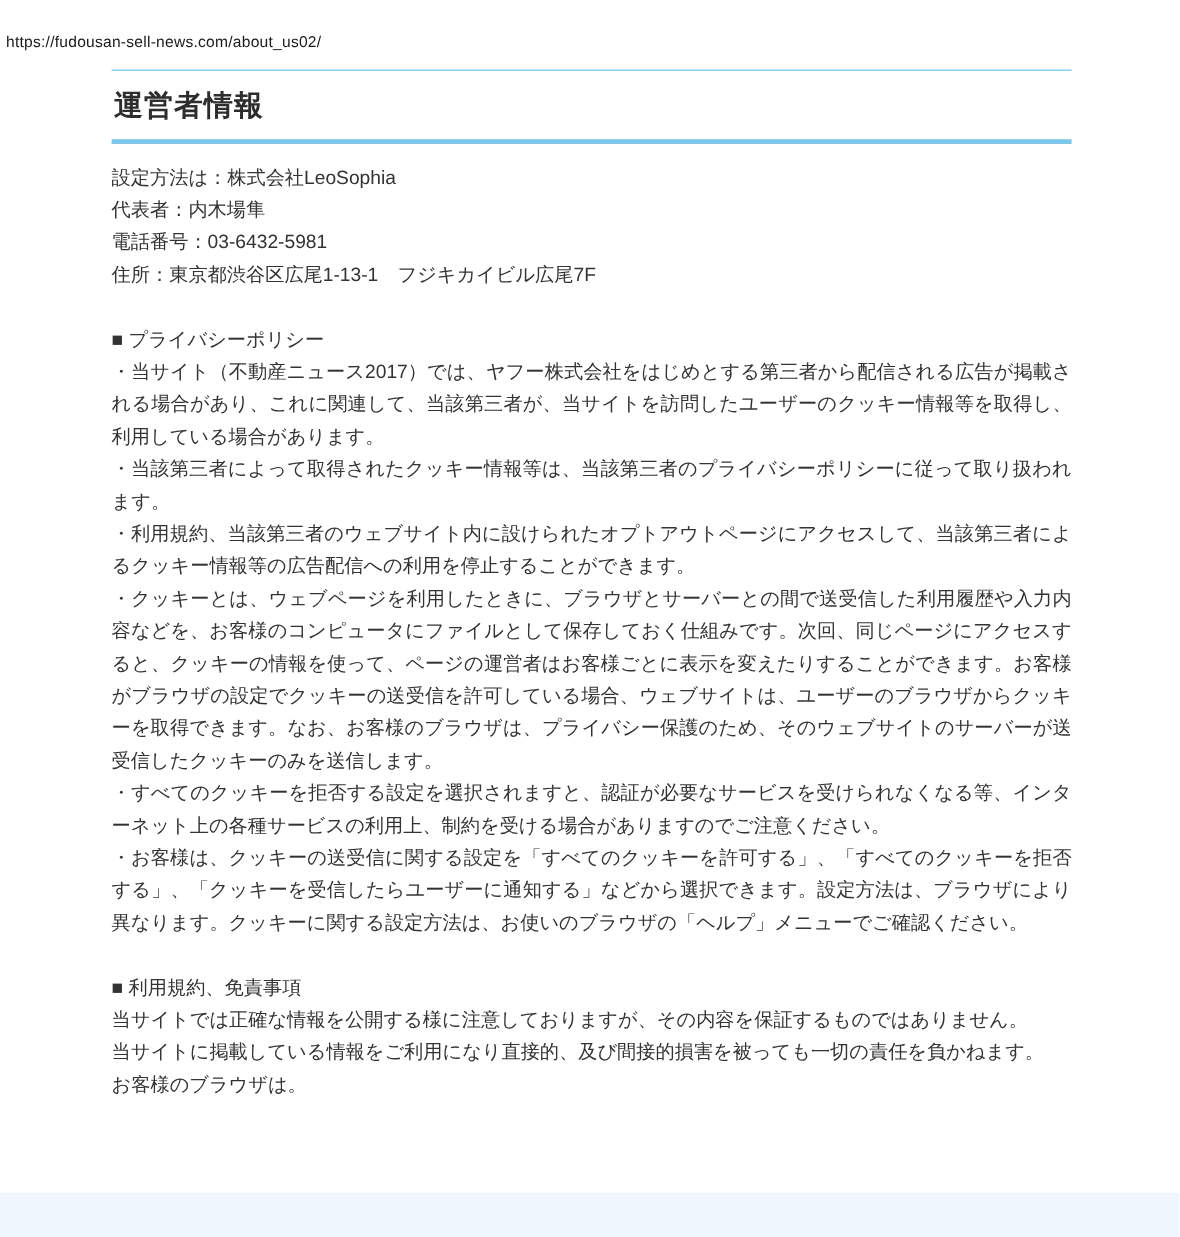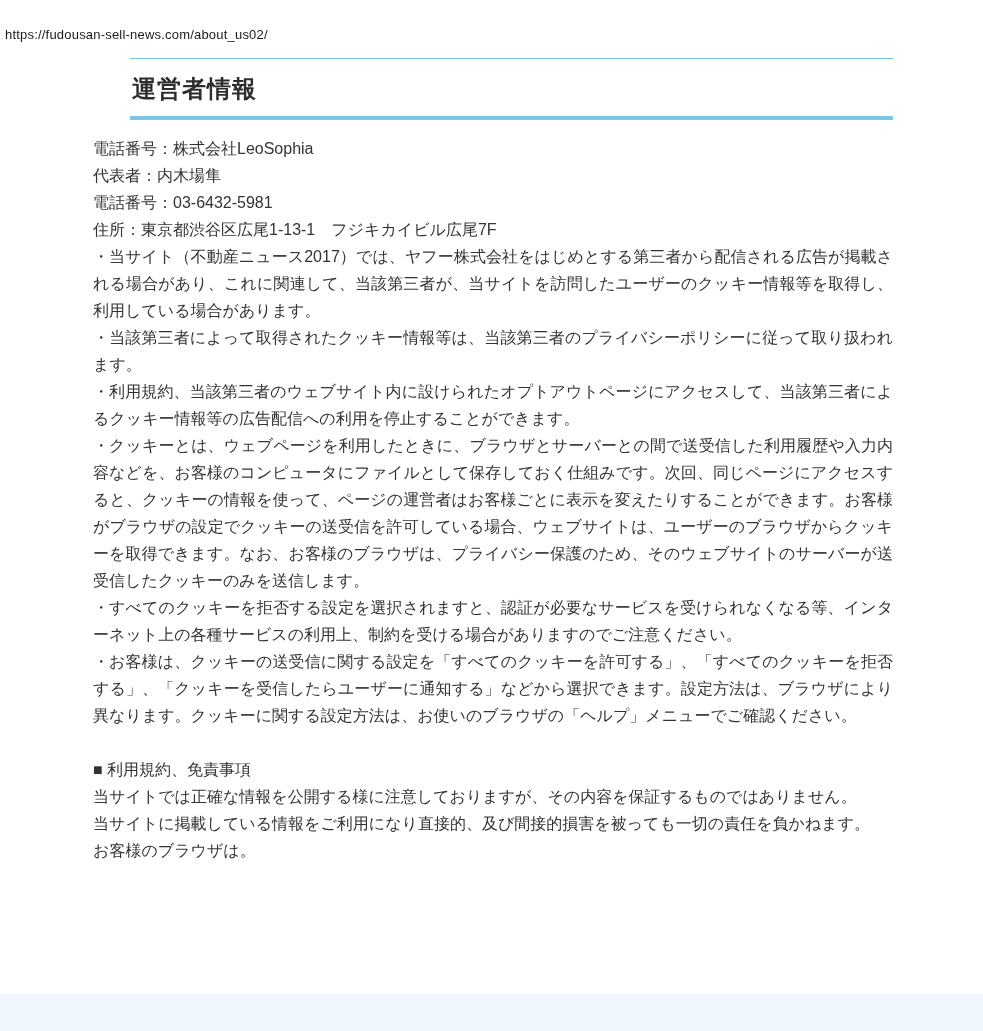--- a/index.html
+++ b/index.html
@@ -29,21 +29,20 @@
     margin-top:21px;
   }
   .content{
     width:800px;
     margin:15px 0 0 93px;
   }
   .title-block{
     border-top:1px solid var(--accent-thin);
     border-bottom:4px solid var(--accent-thick);
     padding:14px 2px 11px 2px;
-    margin-left:37px;
   }
   .title-block h1{
     margin:0;
     font-size:24px;
     line-height:32px;
     font-weight:bold;
     color:#2d2d2d;
     letter-spacing:1px;
   }
   .body-text{
@@ -72,27 +71,28 @@
 
 <div class="content">
 
   <div class="title-block">
     <h1>運営者情報</h1>
   </div>
 
   <div class="body-text">
 
     <section>
-      <p>電話番号：株式会社LeoSophia</p>
+      <p>設定方法は：株式会社LeoSophia</p>
       <p>代表者：内木場隼</p>
       <p>電話番号：03-6432-5981</p>
       <p>住所：東京都渋谷区広尾1-13-1　フジキカイビル広尾7F</p>
     </section>
 
     <section>
+      <p class="gap">■ プライバシーポリシー</p>
       <p>・当サイト（不動産ニュース2017）では、ヤフー株式会社をはじめとする第三者から配信される広告が掲載される場合があり、これに関連して、当該第三者が、当サイトを訪問したユーザーのクッキー情報等を取得し、利用している場合があります。</p>
       <p>・当該第三者によって取得されたクッキー情報等は、当該第三者のプライバシーポリシーに従って取り扱われます。</p>
       <p>・利用規約、当該第三者のウェブサイト内に設けられたオプトアウトページにアクセスして、当該第三者によるクッキー情報等の広告配信への利用を停止することができます。</p>
       <p>・クッキーとは、ウェブページを利用したときに、ブラウザとサーバーとの間で送受信した利用履歴や入力内容などを、お客様のコンピュータにファイルとして保存しておく仕組みです。次回、同じページにアクセスすると、クッキーの情報を使って、ページの運営者はお客様ごとに表示を変えたりすることができます。お客様がブラウザの設定でクッキーの送受信を許可している場合、ウェブサイトは、ユーザーのブラウザからクッキーを取得できます。なお、お客様のブラウザは、プライバシー保護のため、そのウェブサイトのサーバーが送受信したクッキーのみを送信します。</p>
       <p>・すべてのクッキーを拒否する設定を選択されますと、認証が必要なサービスを受けられなくなる等、インターネット上の各種サービスの利用上、制約を受ける場合がありますのでご注意ください。</p>
       <p>・お客様は、クッキーの送受信に関する設定を「すべてのクッキーを許可する」、「すべてのクッキーを拒否する」、「クッキーを受信したらユーザーに通知する」などから選択できます。設定方法は、ブラウザにより異なります。クッキーに関する設定方法は、お使いのブラウザの「ヘルプ」メニューでご確認ください。</p>
     </section>
 
     <section>
       <p class="gap">■ 利用規約、免責事項</p>

